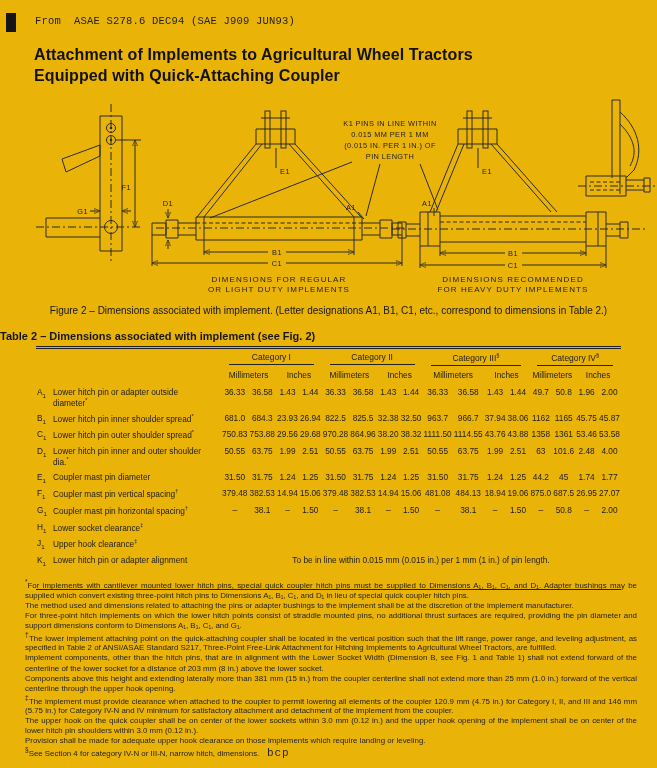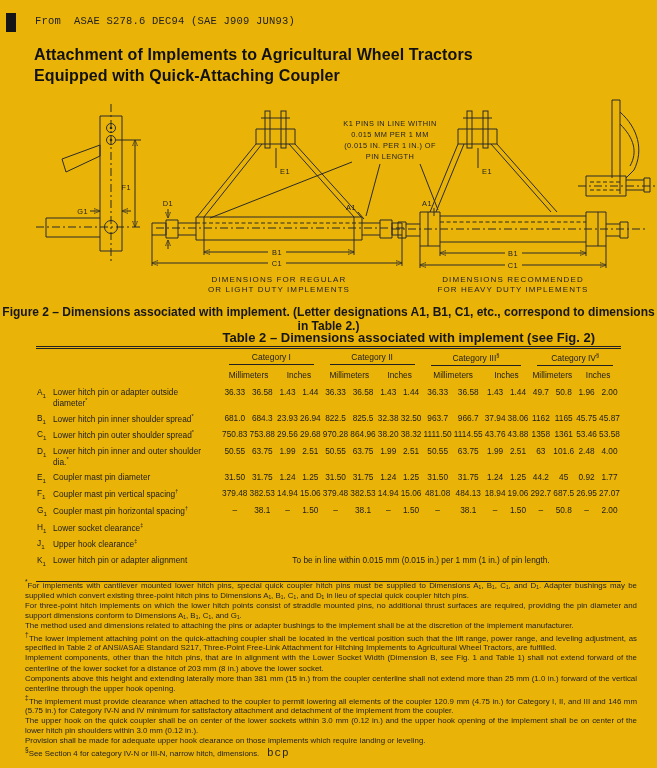--- a/index.html
+++ b/index.html
@@ -18,24 +18,24 @@
   .figure-svg path, .figure-svg line, .figure-svg rect, .figure-svg circle, .figure-svg polygon {
     stroke:#2b2b2b; stroke-width:1; fill:none;
   }
   .figure-svg .dot { fill:#2b2b2b; stroke:none; }
   .figure-svg text { stroke:none; fill:#222; font-family:"Liberation Sans", sans-serif; }
   .dlabel { font-size:7.4px; letter-spacing:0.5px; }
   .dcap   { font-size:8px;   letter-spacing:1.1px; }
   .knote  { font-size:7.4px; letter-spacing:0.4px; }
   .cl  { stroke-dasharray:8 3 2 3; }
   .hid { stroke-dasharray:4 2.5; }
-  .figure-caption { position:absolute; left:0; top:305px; width:657px; text-align:center; font-size:12px; font-weight:bold; color:#161616; }
-  .table-title    { position:absolute; left:0; top:330px; width:595px; text-align:right; font-size:13px; font-weight:bold; color:#161616; }
-
-  .table-wrap { position:absolute; left:36px; top:346px; width:585px; border-top:3px double #222; border-bottom:1px solid #222; padding:2px 0 12px; }
+  .figure-caption { position:absolute; left:0; top:305px; width:657px; text-align:center; font-size:10px; font-weight:normal; color:#161616; }
+  .table-title    { position:absolute; left:0; top:330px; width:595px; text-align:left; font-size:11px; font-weight:bold; color:#161616; }
+
+  .table-wrap { position:absolute; left:36px; top:346px; width:585px; border-top:3px double #222; border-bottom:1px solid #222; padding:2px 0 20px; }
   table { border-collapse:collapse; width:585px; font-size:8.3px; color:#1c1c1c; }
   thead th { font-weight:normal; text-align:center; padding:1px 1px; }
   .cat-u { border-bottom:1px solid #222; padding:0 0 2px; margin:0 7px; font-size:8.5px; white-space:nowrap; }
   tr.units th { padding-top:3px; }
   tr.minmax th { border-bottom:1px solid #222; padding-bottom:3px; }
   tbody td { padding:2.5px 1px; vertical-align:top; }
   tbody tr:first-child td { padding-top:6px; }
   td.rid { width:14px; white-space:nowrap; }
   td.rid sub { font-size:6.2px; }
   td.rlabel { width:160px; padding-right:8px; }
@@ -293,39 +293,39 @@
             <td class="val">31.50</td>
             <td class="val">31.75</td>
             <td class="val">1.24</td>
             <td class="val">1.25</td>
             <td class="val">31.50</td>
             <td class="val">31.75</td>
             <td class="val">1.24</td>
             <td class="val">1.25</td>
             <td class="val">44.2</td>
             <td class="val">45</td>
-            <td class="val">0.92</td>
+            <td class="val">1.74</td>
             <td class="val">1.77</td>
           </tr>
           <tr>
             <td class="rid"><span>F</span><sub>1</sub></td>
             <td class="rlabel"><span>Coupler mast pin vertical spacing</span><sup>†</sup></td>
             <td class="val">379.48</td>
             <td class="val">382.53</td>
             <td class="val">14.94</td>
             <td class="val">15.06</td>
             <td class="val">379.48</td>
             <td class="val">382.53</td>
             <td class="val">14.94</td>
             <td class="val">15.06</td>
             <td class="val">481.08</td>
             <td class="val">484.13</td>
             <td class="val">18.94</td>
             <td class="val">19.06</td>
-            <td class="val">292.7</td>
+            <td class="val">875.0</td>
             <td class="val">687.5</td>
             <td class="val">26.95</td>
             <td class="val">27.07</td>
           </tr>
           <tr>
             <td class="rid"><span>G</span><sub>1</sub></td>
             <td class="rlabel"><span>Coupler mast pin horizontal spacing</span><sup>†</sup></td>
             <td class="val">–</td>
             <td class="val">38.1</td>
             <td class="val">–</td>
@@ -387,22 +387,22 @@
             <td class="rid"><span>K</span><sub>1</sub></td>
             <td class="rlabel"><span>Lower hitch pin or adapter alignment</span></td>
             <td class="span-text" colspan="16">To be in line within 0.015 mm (0.015 in.) per 1 mm (1 in.) of pin length.</td>
           </tr>
         </tbody>
     </table>
   </div>
 
   <div class="footnotes">
       <p class="fn"><sup class="fn-marker">*</sup>For implements with cantilever mounted lower hitch pins, special quick coupler hitch pins must be supplied to Dimensions A₁, B₁, C₁, and D₁. Adapter bushings may be supplied which convert existing three-point hitch pins to Dimensions A₁, B₁, C₁, and D₁ in lieu of special quick coupler hitch pins.</p>
+      <p class="fn">The method used and dimensions related to attaching the pins or adapter bushings to the implement shall be at the discretion of the implement manufacturer.</p>
       <p class="fn">For three-point hitch implements on which the lower hitch points consist of straddle mounted pins, no additional thrust surfaces are required, providing the pin diameter and support dimensions conform to Dimensions A₁, B₁, C₁, and G₁.</p>
-      <p class="fn">The method used and dimensions related to attaching the pins or adapter bushings to the implement shall be at the discretion of the implement manufacturer.</p>
       <p class="fn"><sup class="fn-marker">†</sup>The lower implement attaching point on the quick-attaching coupler shall be located in the vertical position such that the lift range, power range, and leveling adjustment, as specified in Table 2 of ANSI/ASAE Standard S217, Three-Point Free-Link Attachment for Hitching Implements to Agricultural Wheel Tractors, are fulfilled.</p>
       <p class="fn">Implement components, other than the hitch pins, that are in alignment with the Lower Socket Width (Dimension B, see Fig. 1 and Table 1) shall not extend forward of the centerline of the lower socket for a distance of 203 mm (8 in.) above the lower socket.</p>
       <p class="fn">Components above this height and extending laterally more than 381 mm (15 in.) from the coupler centerline shall not extend more than 25 mm (1.0 in.) forward of the vertical centerline through the upper hook opening.</p>
       <p class="fn"><sup class="fn-marker">‡</sup>The implement must provide clearance when attached to the coupler to permit lowering all elements of the coupler 120.9 mm (4.75 in.) for Category I, II, and III and 146 mm (5.75 in.) for Category IV-N and IV minimum for satisfactory attachment and detachment of the implement from the coupler.</p>
       <p class="fn">The upper hook on the quick coupler shall be on center of the lower sockets within 3.0 mm (0.12 in.) and the upper hook opening of the implement shall be on center of the lower hitch pin shoulders within 3.0 mm (0.12 in.).</p>
       <p class="fn">Provision shall be made for adequate upper hook clearance on those implements which require landing or leveling.</p>
       <p class="fn"><sup class="fn-marker">§</sup>See Section 4 for category IV-N or III-N, narrow hitch, dimensions.<span class="fn-suffix"> bcp</span></p>
     </div>
 
 </div>

